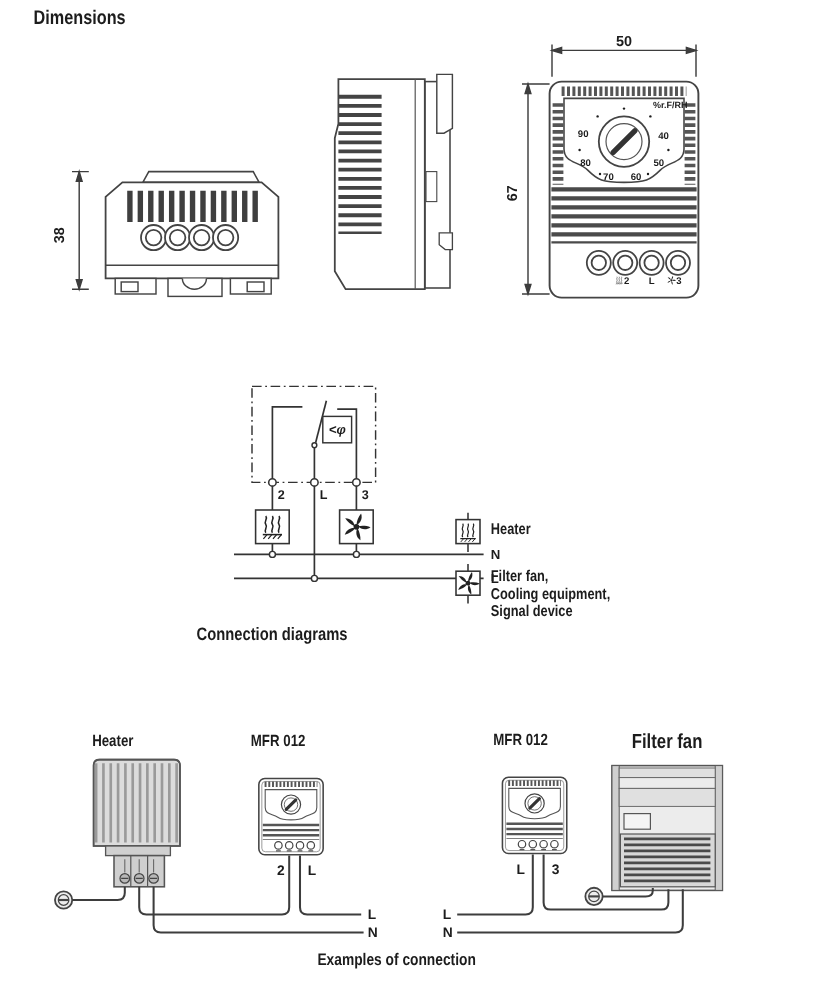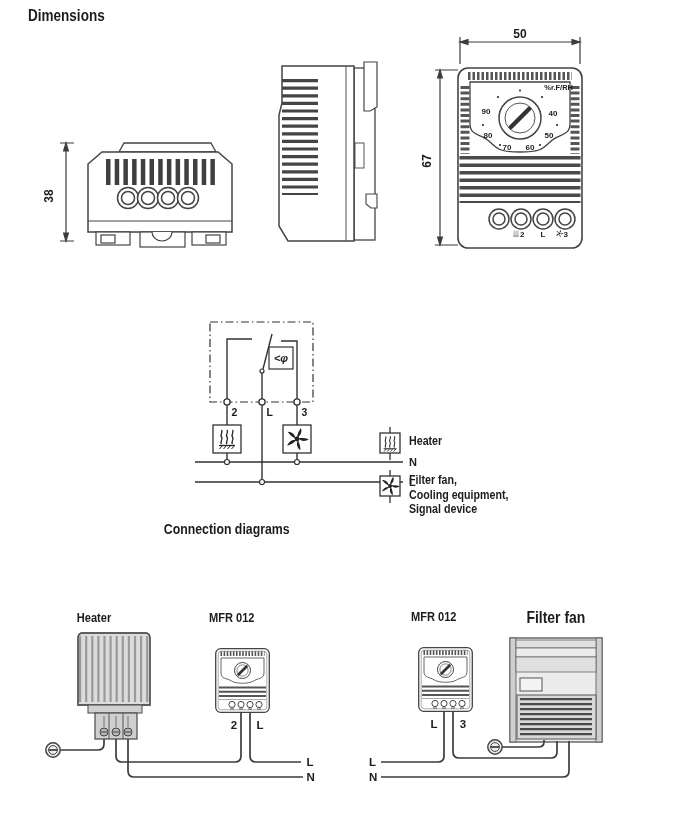--- a/index.html
+++ b/index.html
@@ -290,14 +290,17 @@
       <path d="M428,117 V157 Q428,163 434,163 H526 Q532,163 532,157 V146"></path>
       <path d="M477.2,152 H513 Q519,152 519,147 V145"></path>
       <path d="M356,182 H538 Q544,182 544,176 V146"></path>
     </g>
     <text x="409" y="133" text-anchor="middle" font-size="11.5">L</text>
     <text x="438" y="133" text-anchor="middle" font-size="11.5">3</text>
     <text x="344" y="171" font-size="11.5">L</text>
     <text x="344" y="186" font-size="11.5">N</text>
   </svg>
 
+  <div class="abs lbl ctr" style="left:250px;top:791px;width:200px;font-size:14px;">
+    <span class="cond">Examples of connection</span>
+  </div>
 
 </div>
 
 </body></html>

